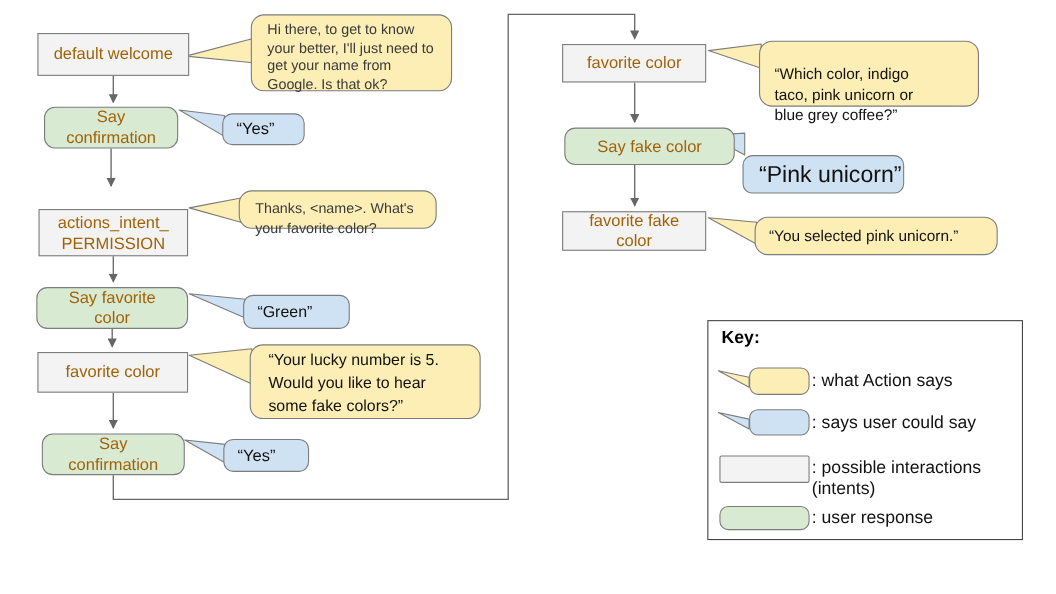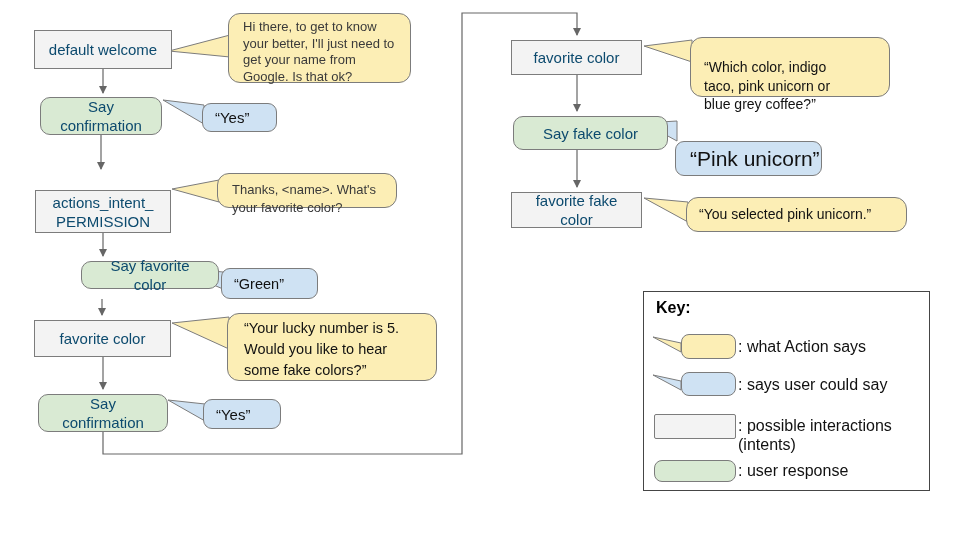--- a/index.html
+++ b/index.html
@@ -10,21 +10,21 @@
   #flow-svg{position:absolute;left:0;top:0;z-index:0;}
   .flow-line{stroke:var(--connector);stroke-width:1.2;fill:none;}
   .arrow-head{fill:var(--connector);}
   .tail{stroke:var(--shape-border);stroke-width:1;stroke-linejoin:round;}
   .tail-action{fill:var(--action-bubble);}
   .tail-user{fill:var(--user-bubble);}
 
   .node{
     position:absolute;z-index:1;box-sizing:border-box;
     display:flex;align-items:center;justify-content:center;text-align:center;
-    font-size:15px;line-height:19px;color:#0c4a6e;
+    font-size:15px;line-height:19px;color:#a16207;
     background:var(--intent-box);border:1px solid var(--shape-border);
     white-space:pre-line;
   }
   .node.response{background:var(--response-box);border-radius:10px;}
 
   .bubble{
     position:absolute;z-index:2;box-sizing:border-box;
     background:var(--action-bubble);border:1px solid var(--shape-border);
     border-radius:12px;white-space:pre-line;color:#3a3a3a;
   }
@@ -77,21 +77,21 @@
     <polygon class="tail tail-action" points="644,46 692,40 692,62"></polygon>
     <polygon class="tail tail-user" points="644,123 677,121 677,141"></polygon>
     <polygon class="tail tail-action" points="644,198 688,202 688,222"></polygon>
   </svg>
 
   <div class="node" style="left:34px;top:30px;width:138px;height:39px;">default welcome</div>
   <div class="node response" style="left:40px;top:97px;width:122px;height:38px;">Say
 confirmation</div>
   <div class="node" style="left:35px;top:190px;width:136px;height:43px;">actions_intent_
 PERMISSION</div>
-  <div class="node response" style="left:33px;top:261px;width:138px;height:28px;margin-left:48px;">Say favorite
+  <div class="node response" style="left:33px;top:261px;width:138px;height:38px;">Say favorite
 color</div>
   <div class="node" style="left:34px;top:320px;width:137px;height:37px;">favorite color</div>
   <div class="node response" style="left:38px;top:394px;width:130px;height:38px;">Say
 confirmation</div>
 
   <div class="node" style="left:511px;top:40px;width:131px;height:35px;">favorite color</div>
   <div class="node response" style="left:513px;top:116px;width:155px;height:34px;">Say fake color</div>
   <div class="node" style="left:511px;top:192px;width:131px;height:36px;">favorite fake
 color</div>
 

